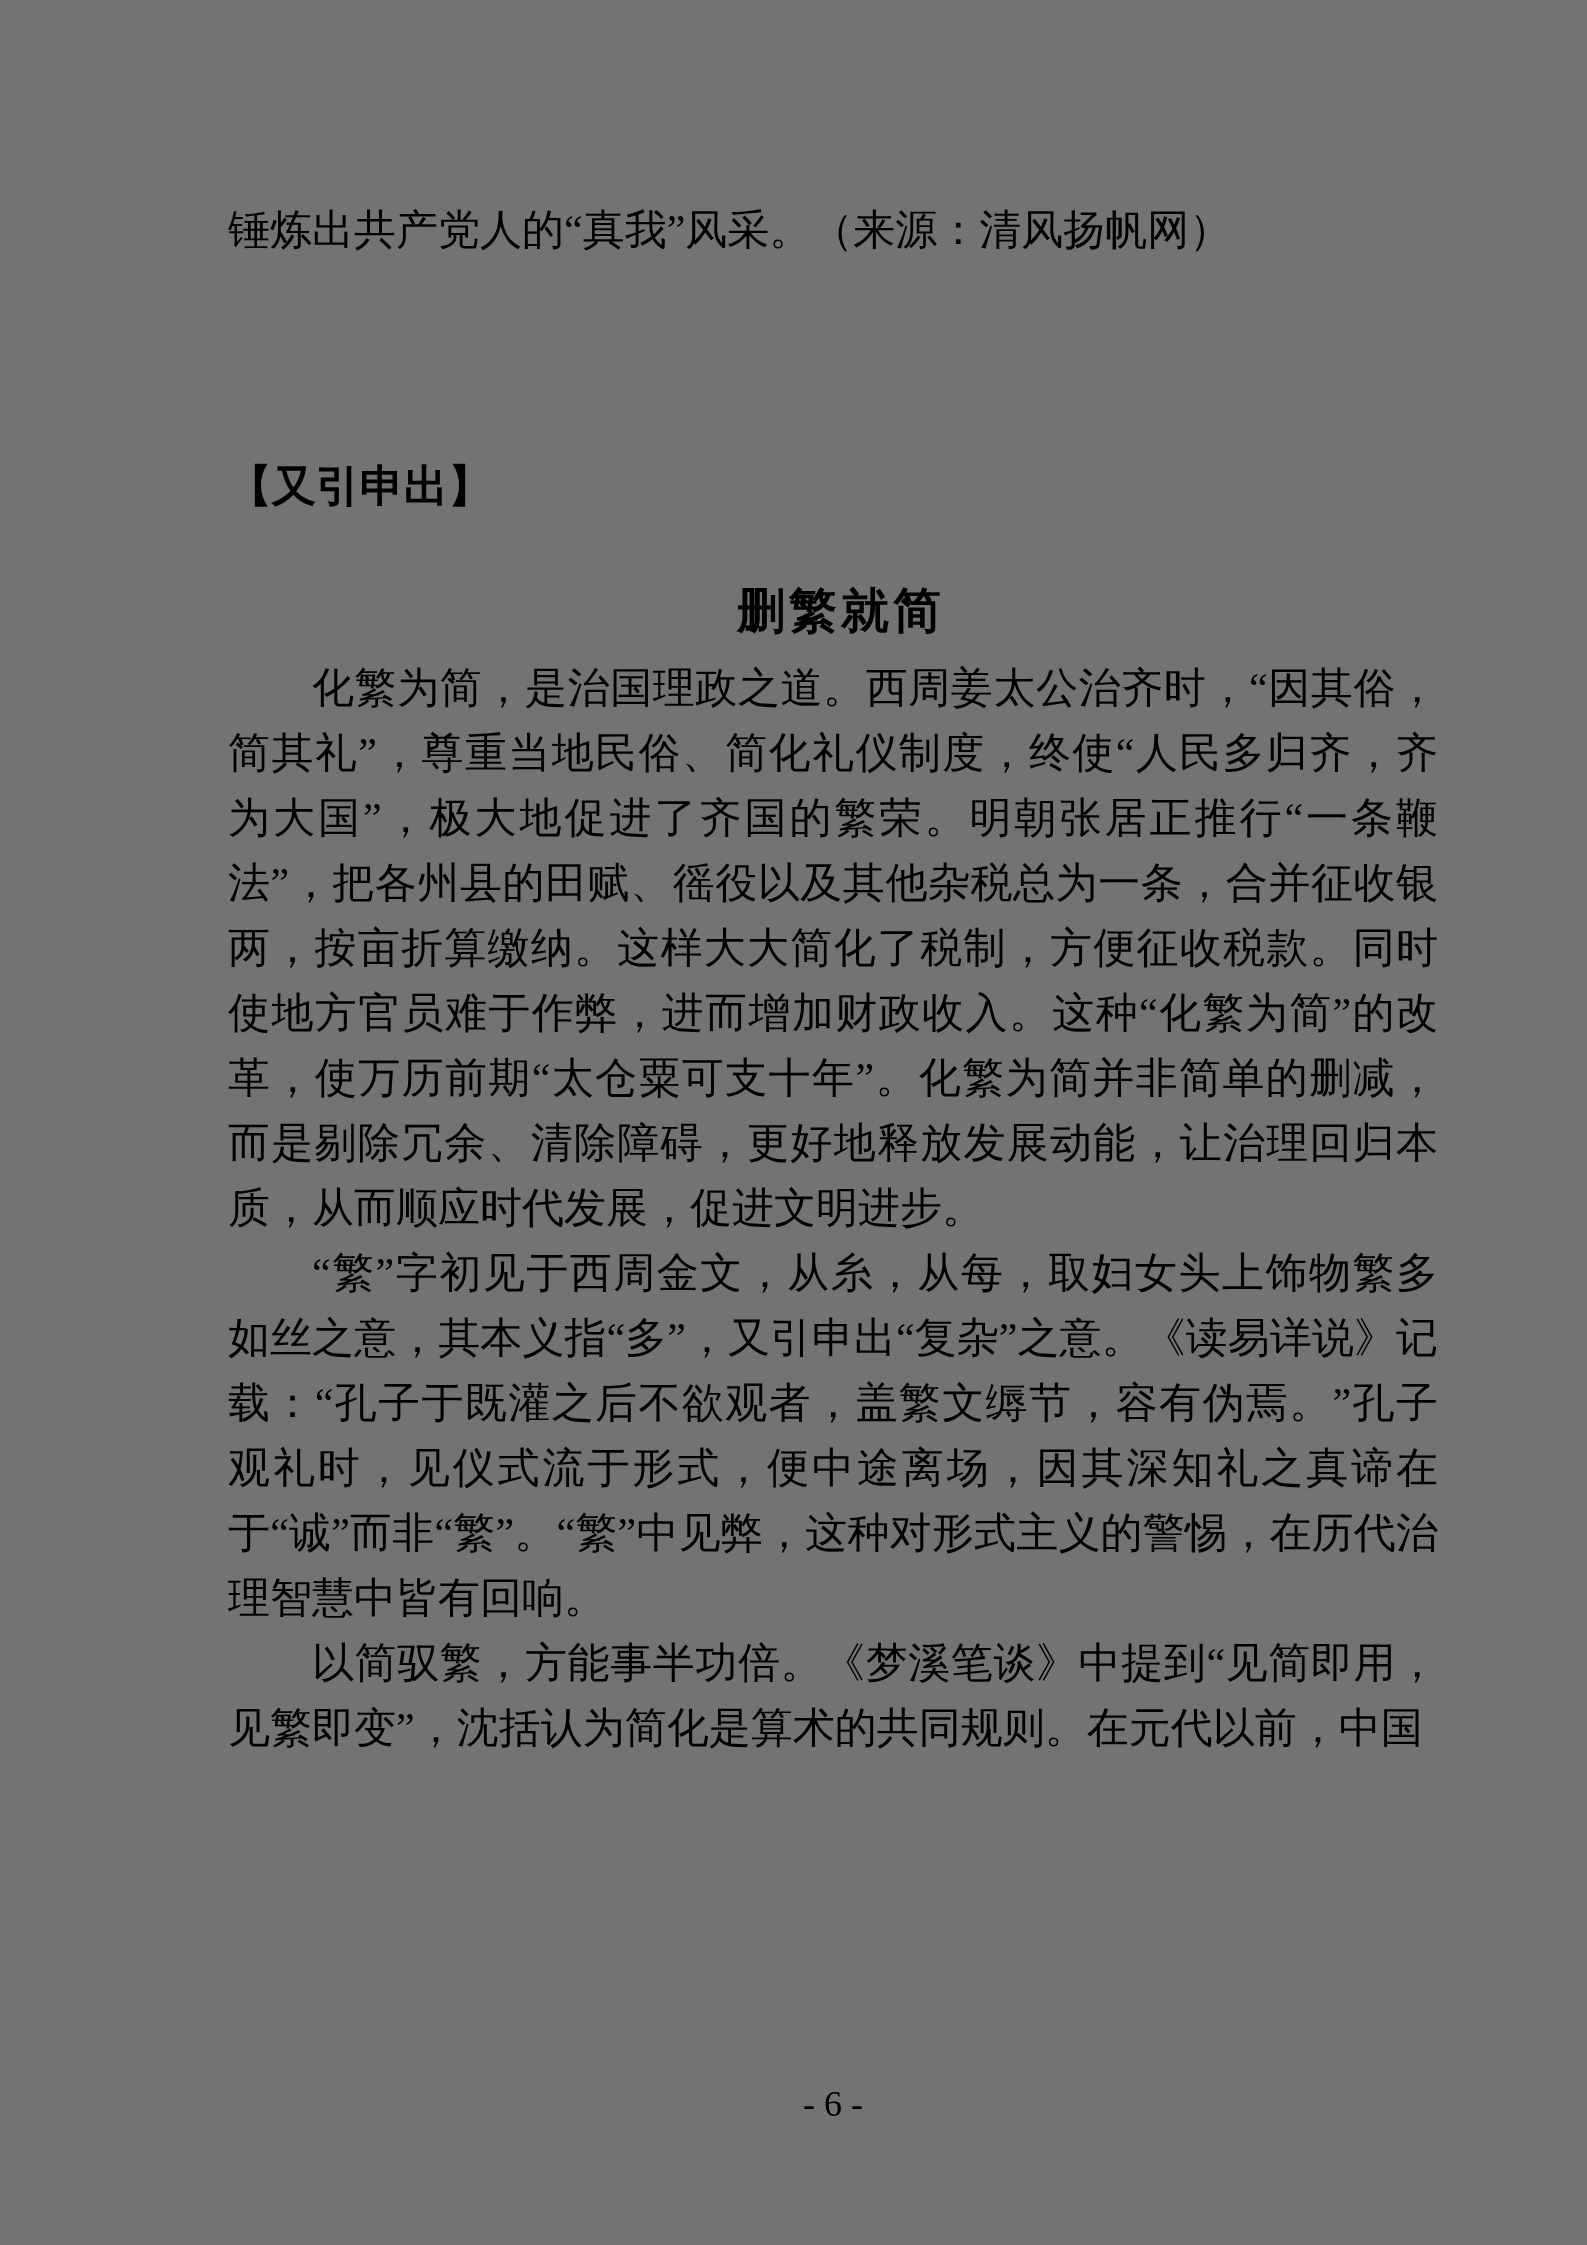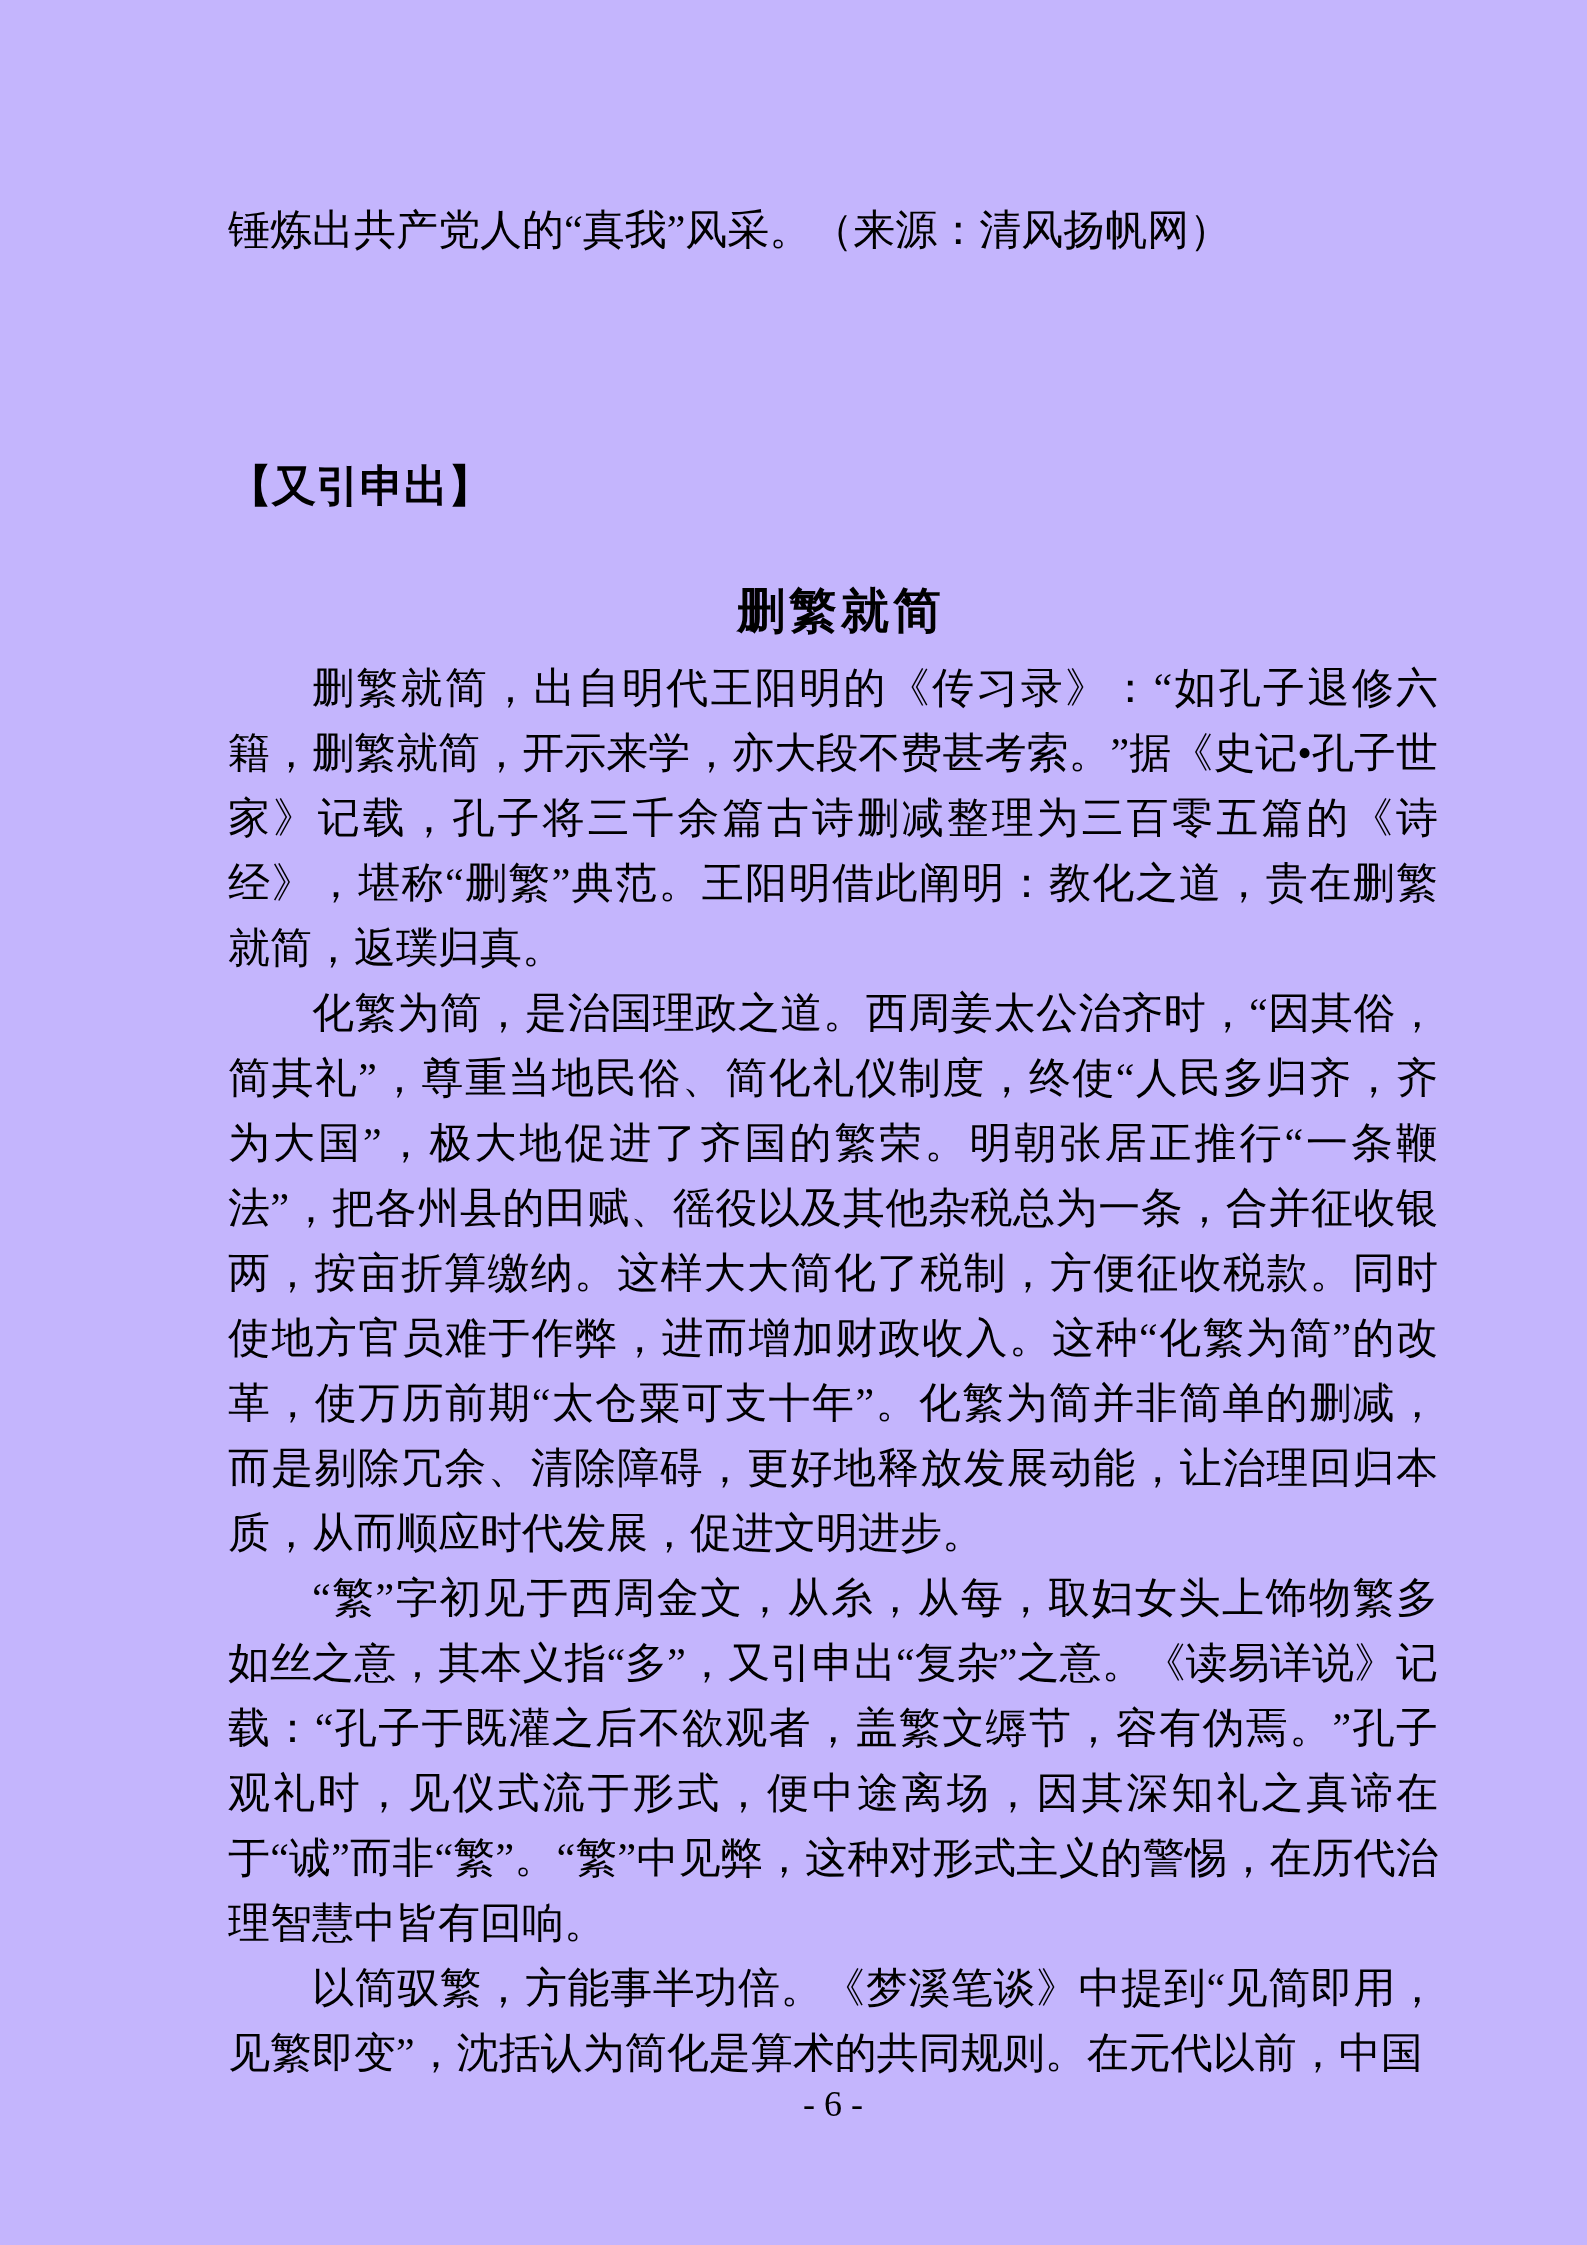--- a/index.html
+++ b/index.html
@@ -4,21 +4,21 @@
 <style>
   html, body {
     margin: 0;
     padding: 0;
     background: #ffffff;
   }
   .page {
     position: relative;
     width: 1587px;
     height: 2245px;
-    background: #c4b5fd;
+    background: #737373;
     color: #000000;
     font-family: "Liberation Serif", "DejaVu Serif", serif;
     overflow: hidden;
   }
   .intro-line {
     position: absolute;
     left: 228px;
     top: 198px;
     width: 1210px;
     font-size: 42px;
@@ -75,21 +75,20 @@
 
 <div class="page">
 
   <div class="intro-line">锤炼出共产党人的“真我”风采。（来源：清风扬帆网）</div>
 
   <div class="section-header">【又引申出】</div>
 
   <h1 class="article-title">删繁就简</h1>
 
   <div class="article-body">
-    <p>删繁就简，出自明代王阳明的《传习录》：“如孔子退修六籍，删繁就简，开示来学，亦大段不费甚考索。”据《史记•孔子世家》记载，孔子将三千余篇古诗删减整理为三百零五篇的《诗经》，堪称“删繁”典范。王阳明借此阐明：教化之道，贵在删繁就简，返璞归真。</p>
     <p>化繁为简，是治国理政之道。西周姜太公治齐时，“因其俗，简其礼”，尊重当地民俗、简化礼仪制度，终使“人民多归齐，齐为大国”，极大地促进了齐国的繁荣。明朝张居正推行“一条鞭法”，把各州县的田赋、徭役以及其他杂税总为一条，合并征收银两，按亩折算缴纳。这样大大简化了税制，方便征收税款。同时使地方官员难于作弊，进而增加财政收入。这种“化繁为简”的改革，使万历前期“太仓粟可支十年”。化繁为简并非简单的删减，而是剔除冗余、清除障碍，更好地释放发展动能，让治理回归本质，从而顺应时代发展，促进文明进步。</p>
     <p>“繁”字初见于西周金文，从糸，从每，取妇女头上饰物繁多如丝之意，其本义指“多”，又引申出“复杂”之意。《读易详说》记载：“孔子于既灌之后不欲观者，盖繁文缛节，容有伪焉。”孔子观礼时，见仪式流于形式，便中途离场，因其深知礼之真谛在于“诚”而非“繁”。“繁”中见弊，这种对形式主义的警惕，在历代治理智慧中皆有回响。</p>
     <p>以简驭繁，方能事半功倍。《梦溪笔谈》中提到“见简即用，见繁即变”，沈括认为简化是算术的共同规则。在元代以前，中国</p>
   </div>
 
   <div class="page-number">- 6 -</div>
 
 </div>
 
 </body></html>

